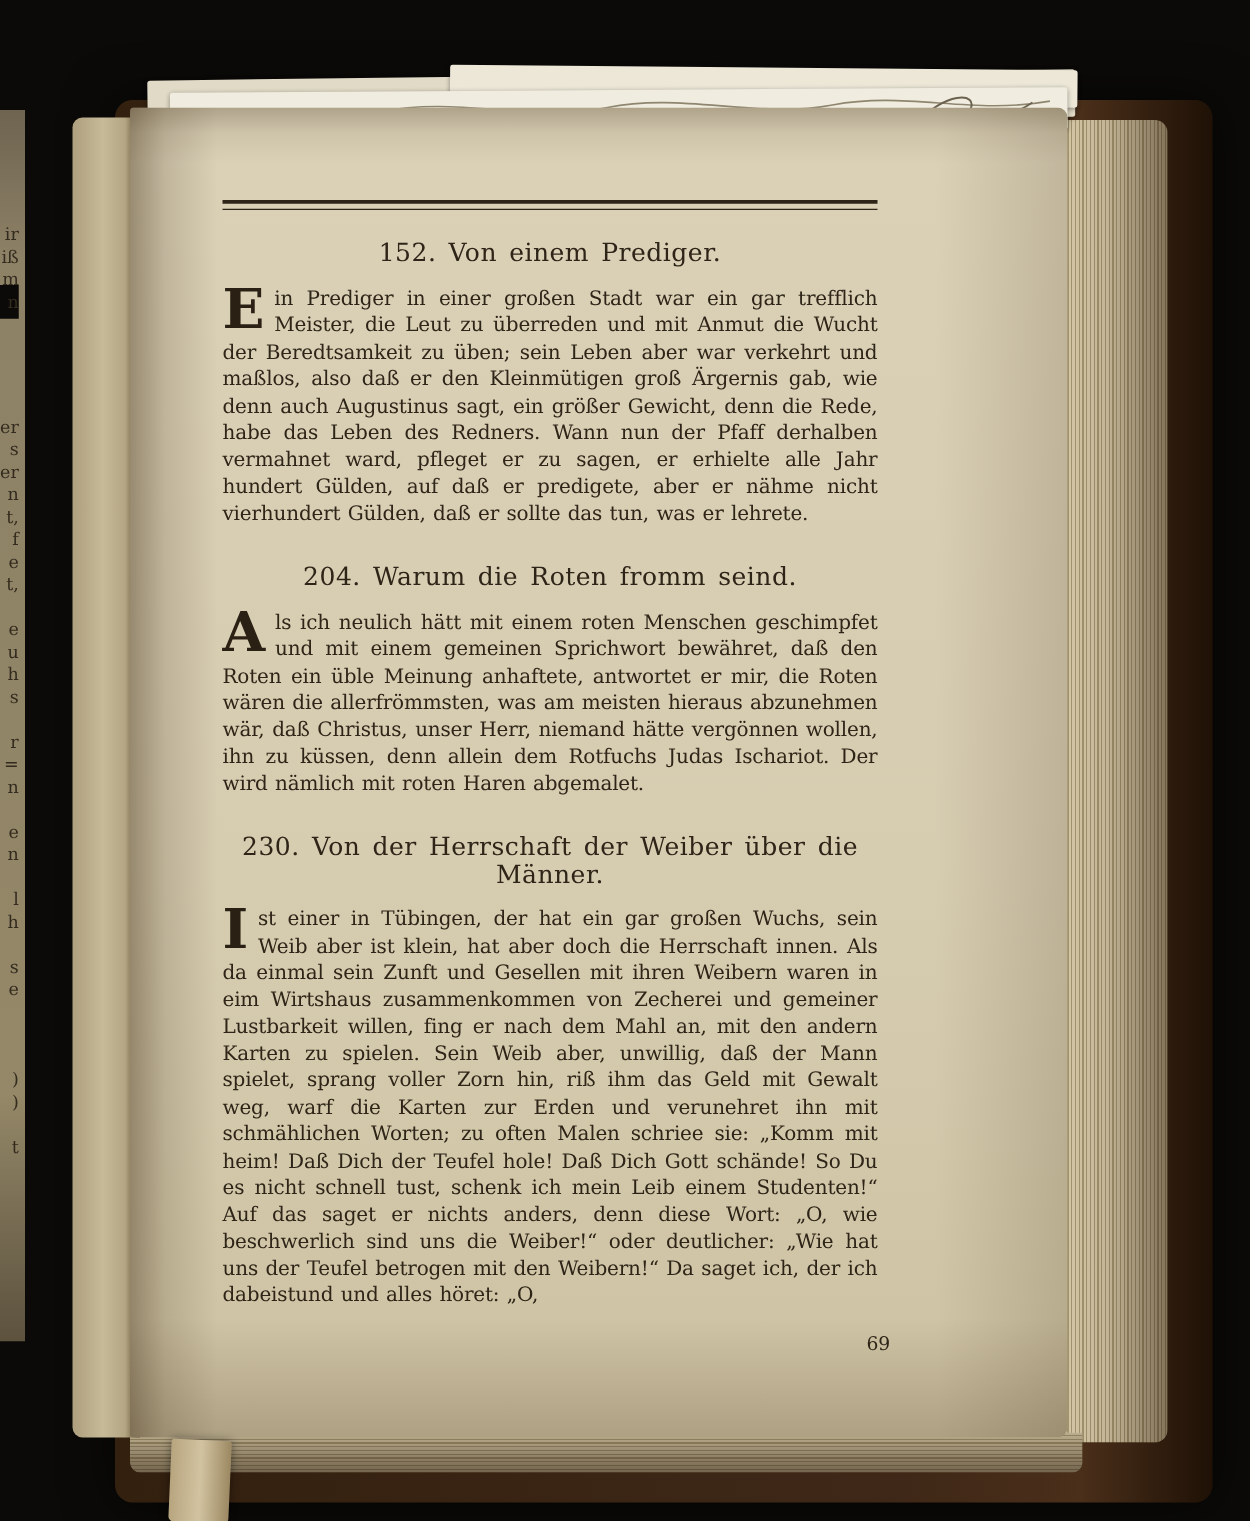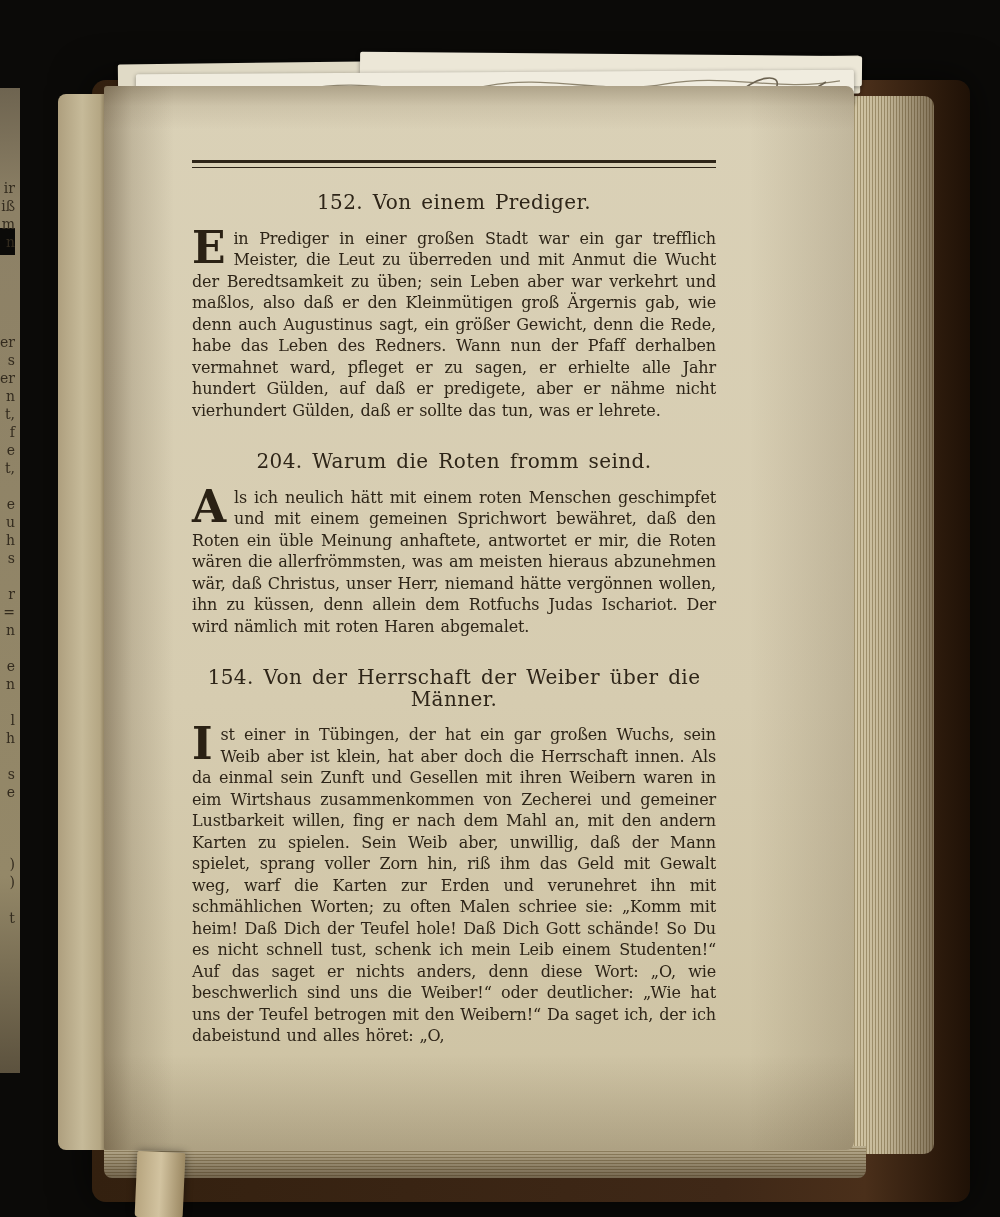--- a/index.html
+++ b/index.html
@@ -77,21 +77,21 @@
     background:
       linear-gradient(90deg, rgba(62,44,20,.42) 0px, rgba(62,44,20,.16) 28px, rgba(62,44,20,0) 70px),
       linear-gradient(90deg, rgba(62,44,20,0) 86%, rgba(62,44,20,.16) 100%),
       linear-gradient(180deg, rgba(62,44,20,.28) 0px, rgba(62,44,20,.08) 20px, rgba(62,44,20,0) 44px),
       linear-gradient(180deg, rgba(62,44,20,0) 91%, rgba(62,44,20,.22) 100%),
       linear-gradient(180deg, #dad1b7, #d6ccb0 58%, #cdc2a2);
     border-radius: 3px 8px 8px 3px;
   }
 
   .text-col {
-    position: absolute; left: 76px; top: 74px; width: 548px;
+    position: absolute; left: 62px; top: 74px; width: 548px;
     color: #2e2518;
     font-size: 16px;
     line-height: 21.5px;
     letter-spacing: -0.15px;
   }
 
   .rule {
     height: 4px;
     border-top: 3px solid #2e2518;
     border-bottom: 1px solid #2e2518;
@@ -195,22 +195,23 @@
     <div class="text-col">
 
       <div class="rule"></div>
 
       <h2 class="heading">152. Von einem Prediger.</h2>
       <p class="body-text">Ein Prediger in einer großen Stadt war ein gar trefflich Meister, die Leut zu überreden und mit Anmut die Wucht der Beredtsamkeit zu üben; sein Leben aber war verkehrt und maßlos, also daß er den Kleinmütigen groß Ärgernis gab, wie denn auch Augustinus sagt, ein größer Gewicht, denn die Rede, habe das Leben des Redners. Wann nun der Pfaff derhalben vermahnet ward, pfleget er zu sagen, er erhielte alle Jahr hundert Gülden, auf daß er predigete, aber er nähme nicht vierhundert Gülden, daß er sollte das tun, was er lehrete.</p>
 
       <h2 class="heading">204. Warum die Roten fromm seind.</h2>
       <p class="body-text">Als ich neulich hätt mit einem roten Menschen geschimpfet und mit einem gemeinen Sprichwort bewähret, daß den Roten ein üble Meinung anhaftete, antwortet er mir, die Roten wären die allerfrömmsten, was am meisten hieraus abzunehmen wär, daß Christus, unser Herr, niemand hätte vergönnen wollen, ihn zu küssen, denn allein dem Rotfuchs Judas Ischariot. Der wird nämlich mit roten Haren abgemalet.</p>
 
-      <h2 class="heading">154. Von der Herrschaft der Weiber über die Männer.</h2>
+      <h2 class="heading">230. Von der Herrschaft der Weiber über die Männer.</h2>
       <p class="body-text">Ist einer in Tübingen, der hat ein gar großen Wuchs, sein Weib aber ist klein, hat aber doch die Herrschaft innen. Als da einmal sein Zunft und Gesellen mit ihren Weibern waren in eim Wirtshaus zusammenkommen von Zecherei und gemeiner Lustbarkeit willen, fing er nach dem Mahl an, mit den andern Karten zu spielen. Sein Weib aber, unwillig, daß der Mann spielet, sprang voller Zorn hin, riß ihm das Geld mit Gewalt weg, warf die Karten zur Erden und verunehret ihn mit schmählichen Worten; zu often Malen schriee sie: „Komm mit heim! Daß Dich der Teufel hole! Daß Dich Gott schände! So Du es nicht schnell tust, schenk ich mein Leib einem Studenten!“ Auf das saget er nichts anders, denn diese Wort: „O, wie beschwerlich sind uns die Weiber!“ oder deutlicher: „Wie hat uns der Teufel betrogen mit den Weibern!“ Da saget ich, der ich dabeistund und alles höret: „O,</p>
 
+      <div class="page-number">69</div>
 
     </div>
   </div>
 
   <div class="ribbon"></div>
 
 </div>
 
 </body></html>

